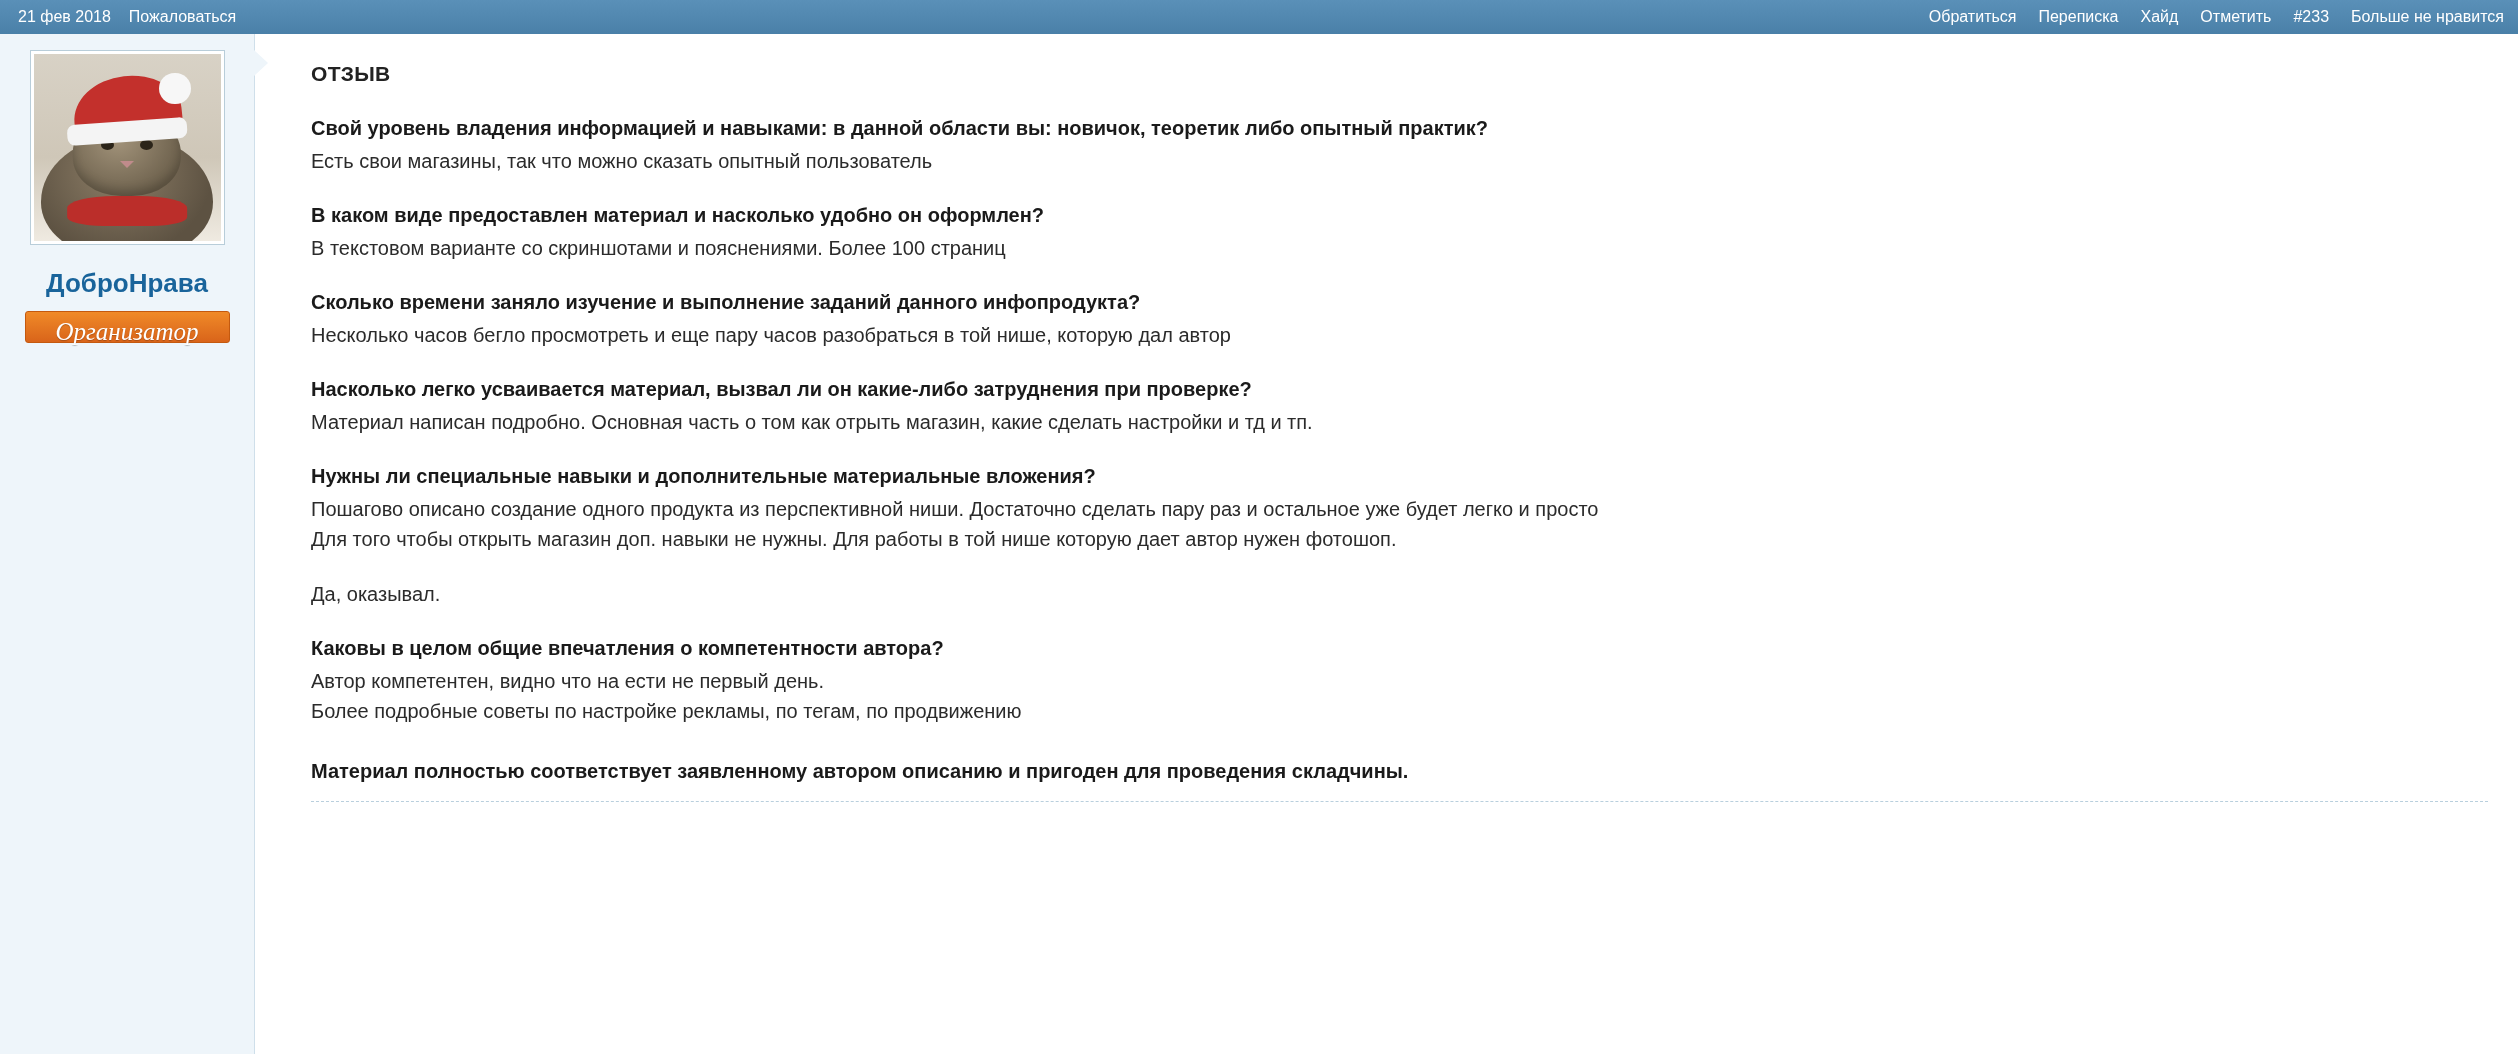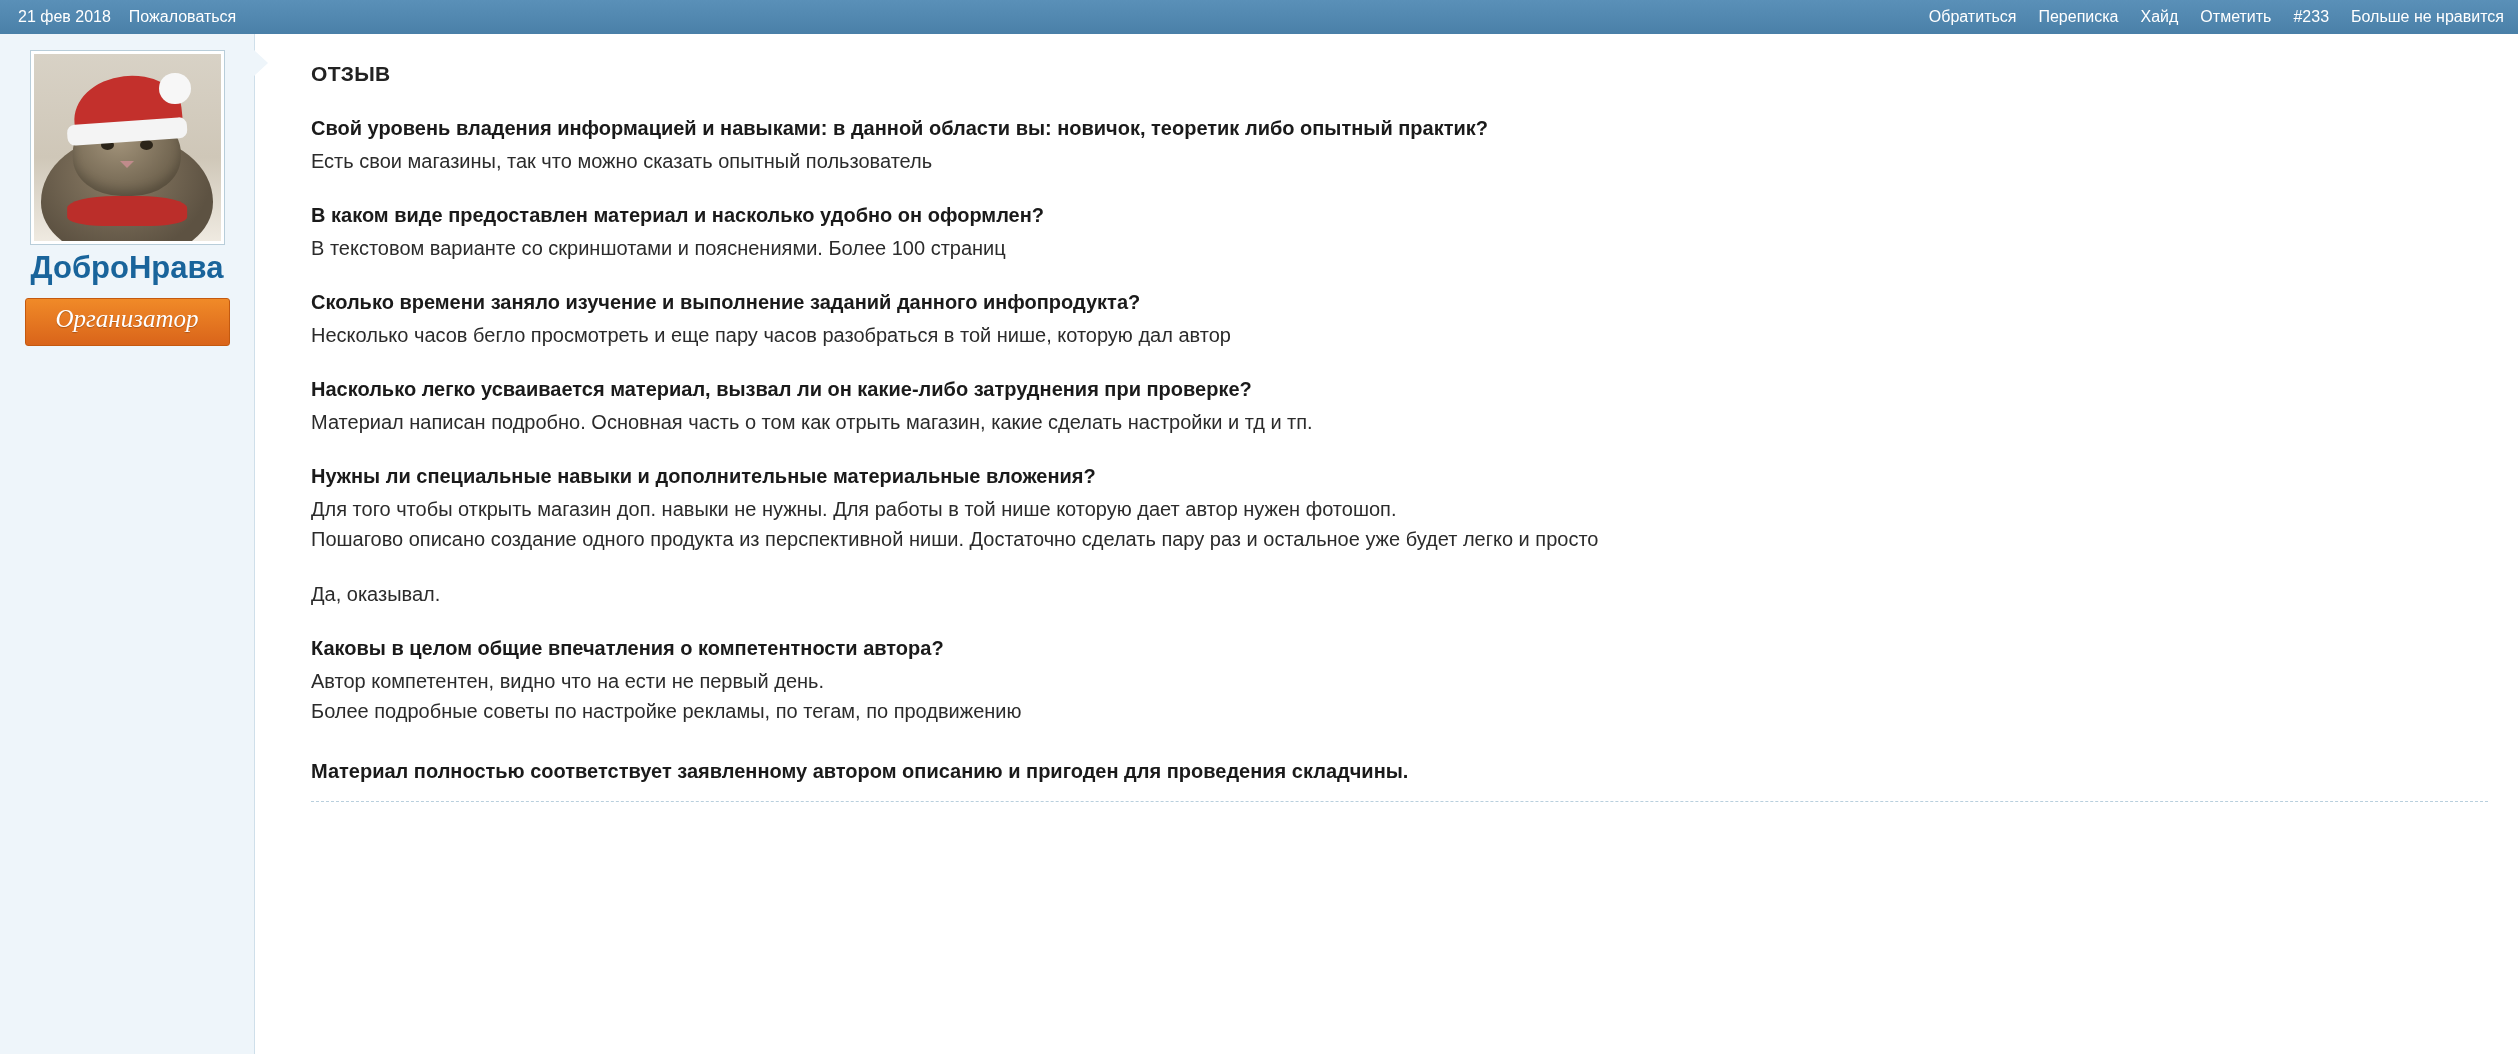--- a/index.html
+++ b/index.html
@@ -183,31 +183,31 @@
     transform: translateX(-50%);
     width: 64%;
     height: 16%;
     background: #bb2e2a;
     border-radius: 40% 40% 30% 30%;
   }
 
   .author-name {
     text-align: center;
     color: #19649b;
-    font-size: 31px;
+    font-size: 26px;
     font-weight: bold;
-    margin-top: 5px;
+    margin-top: 23px;
     cursor: pointer;
   }
 
   .rank-badge {
     display: block;
     width: 205px;
     margin: 12px auto 0 auto;
-    height: 48px;
+    height: 32px;
     line-height: 40px;
     text-align: center;
     background: linear-gradient(#f08a28, #d9641a);
     border: 1px solid #c4590f;
     border-radius: 3px;
     color: #ffffff;
     font-family: "Liberation Serif", serif;
     font-style: italic;
     font-size: 25px;
     box-sizing: border-box;
@@ -314,22 +314,22 @@
         <p class="qa-a">Несколько часов бегло просмотреть и еще пару часов разобраться в той нише, которую дал автор</p>
       </div>
 
       <div class="qa-block">
         <p class="qa-q">Насколько легко усваивается материал, вызвал ли он какие-либо затруднения при проверке?</p>
         <p class="qa-a">Материал написан подробно. Основная часть о том как отрыть магазин, какие сделать настройки и тд и тп.</p>
       </div>
 
       <div class="qa-block">
         <p class="qa-q">Нужны ли специальные навыки и дополнительные материальные вложения?</p>
+        <p class="qa-a">Пошагово описано создание одного продукта из перспективной ниши. Достаточно сделать пару раз и остальное уже будет легко и просто</p>
         <p class="qa-a">Для того чтобы открыть магазин доп. навыки не нужны. Для работы в той нише которую дает автор нужен фотошоп.</p>
-        <p class="qa-a">Пошагово описано создание одного продукта из перспективной ниши. Достаточно сделать пару раз и остальное уже будет легко и просто</p>
       </div>
 
       <div class="qa-block">
         <p class="qa-a">Да, оказывал.</p>
       </div>
 
       <div class="qa-block">
         <p class="qa-q">Каковы в целом общие впечатления о компетентности автора?</p>
         <p class="qa-a">Автор компетентен, видно что на ести не первый день.</p>
         <p class="qa-a">Более подробные советы по настройке рекламы, по тегам, по продвижению</p>

